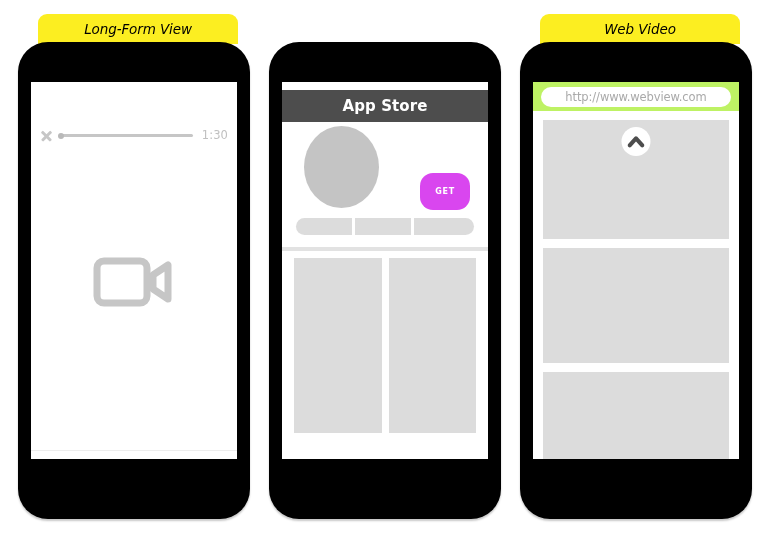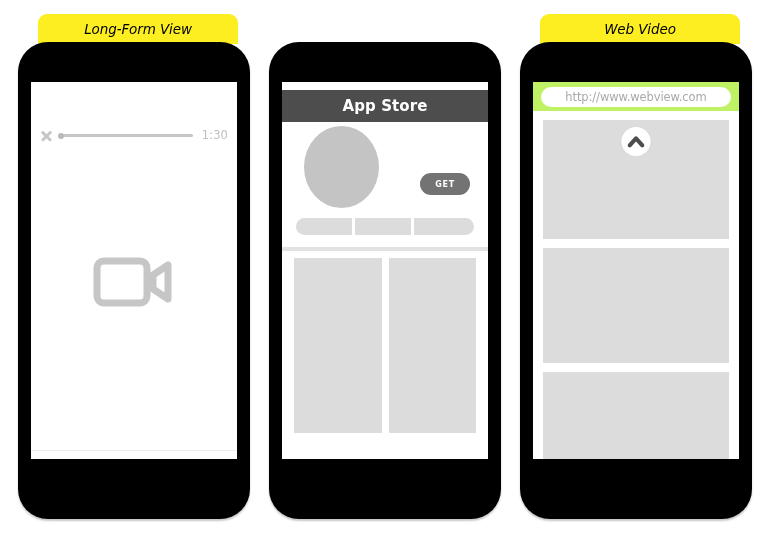--- a/index.html
+++ b/index.html
@@ -195,22 +195,22 @@
     width: 75px;
     height: 82px;
     background: #c4c4c4;
     border-radius: 50%;
   }
   .get-button {
     position: absolute;
     top: 59px;
     left: 138px;
     width: 50px;
-    height: 22px;
-    background: #737373;
+    height: 37px;
+    background: #d946ef;
     border-radius: 13px;
     display: flex;
     align-items: center;
     justify-content: center;
     border: none;
     padding: 0;
     cursor: pointer;
   }
   .get-label {
     font-family: "DejaVu Sans", sans-serif;

